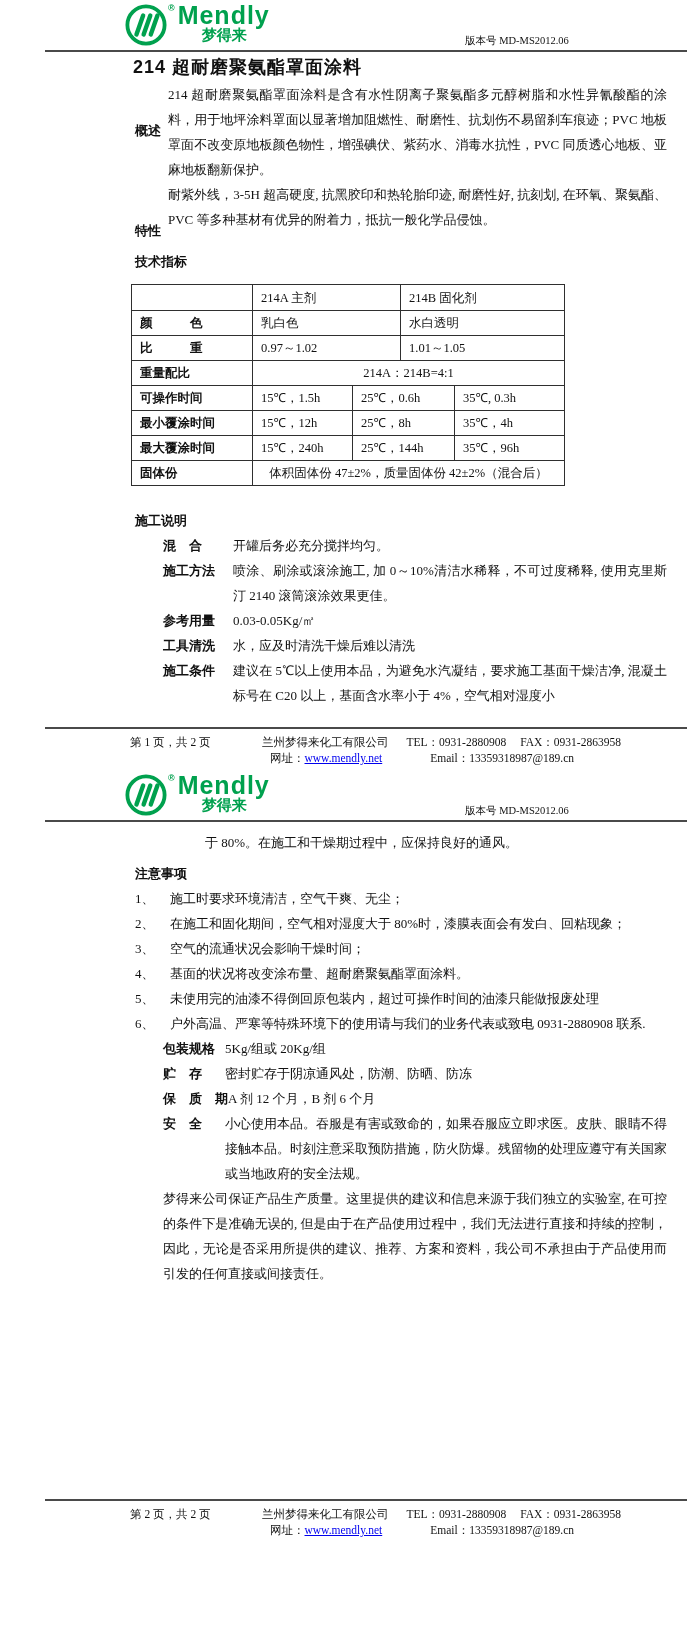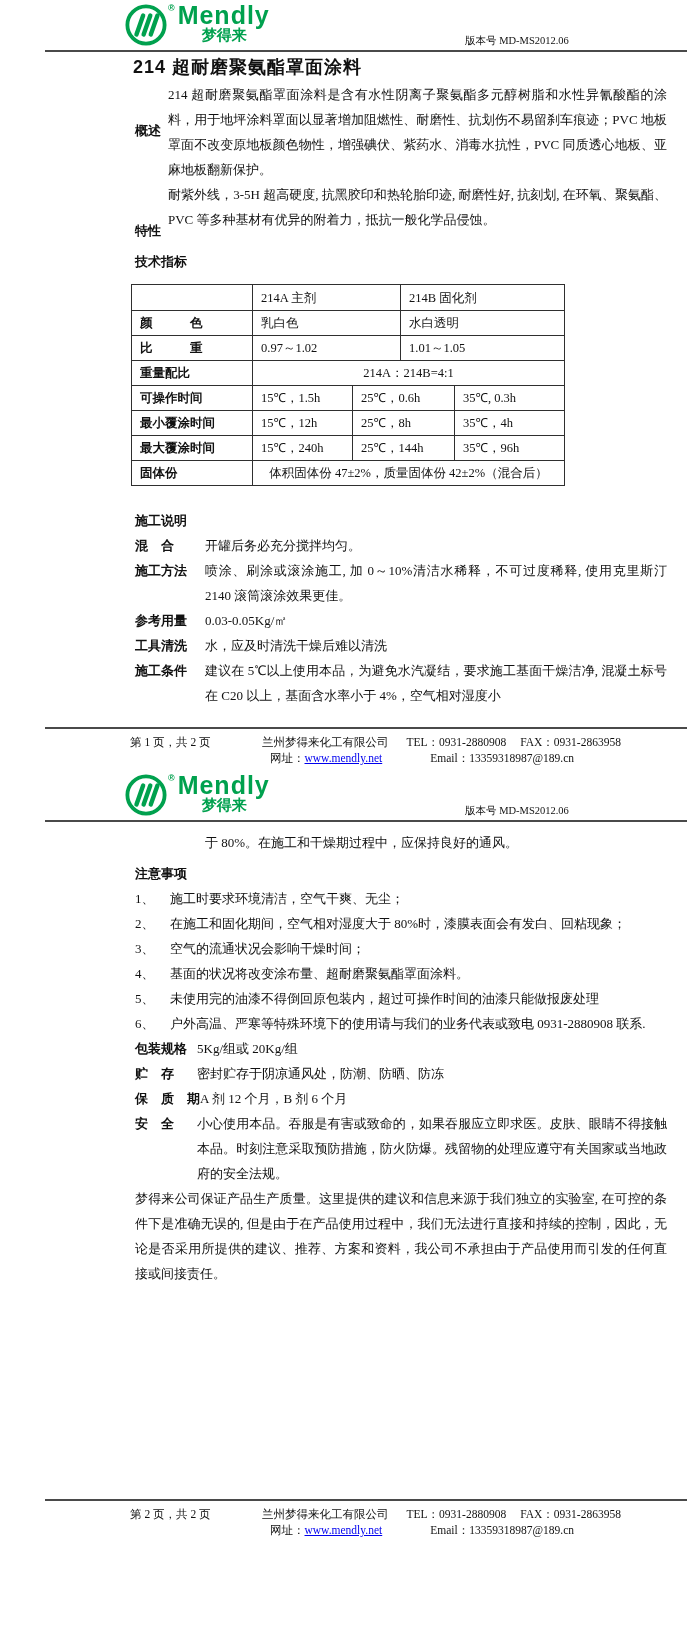--- a/index.html
+++ b/index.html
@@ -38,21 +38,21 @@
   .spec-table { width:434px; border:1px solid var(--border); margin:10px 0 0 -4px; font-size:12.5px; line-height:16px; text-align:left; }
   .t-row { display:flex; border-top:1px solid var(--border); height:25px; }
   .t-row:first-child { border-top:none; }
   .t-cell { border-left:1px solid var(--border); padding:0 0 0 8px; display:flex; align-items:center; overflow:hidden; white-space:nowrap; }
   .t-cell:first-child { border-left:none; }
   .c-label { width:120px; font-weight:700; font-family:"Liberation Sans",sans-serif; }
   .c-2a { width:148px; } .c-2b { width:164px; }
   .c-3a { width:100px; } .c-3b { width:102px; } .c-3c { width:110px; }
   .c-span { width:312px; justify-content:center; padding-left:0;text-align:right; }
 
-  .item { display:flex; }
+  .item { display:flex;margin-left:28px; }
   .item-label { flex:0 0 70px; font-weight:700; font-family:"Liberation Sans",sans-serif; white-space:nowrap; }
   .item-label.narrow { flex:0 0 62px; }
   .item-text { flex:1; }
 
   .note { display:flex; }
   .note-num { flex:0 0 35px; }
   .note-text { flex:1; }
 
   .cont-line { padding-left:70px; }
 

